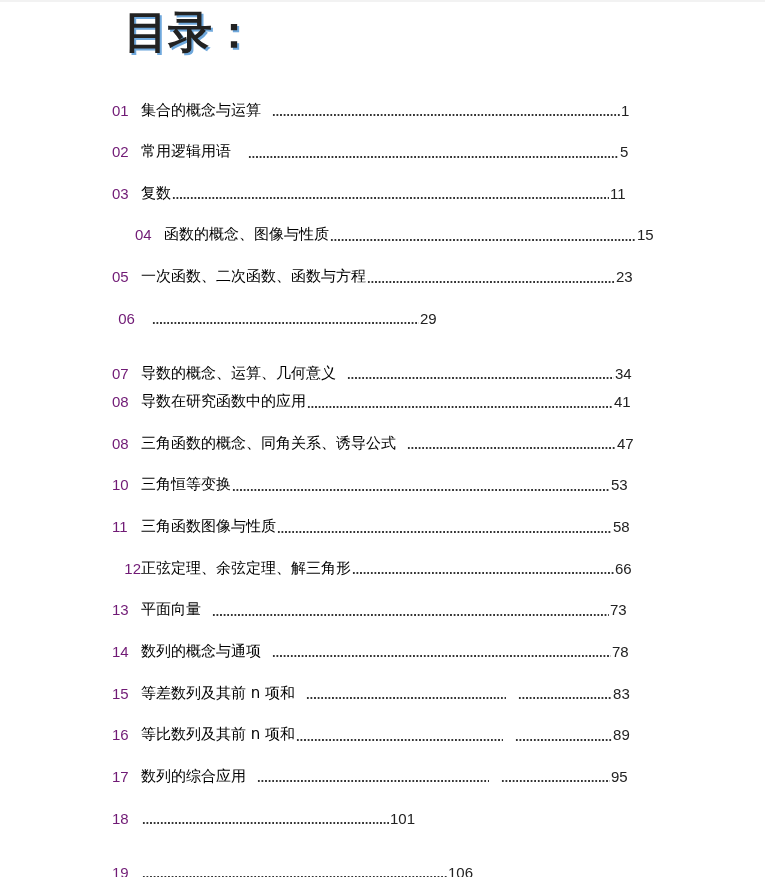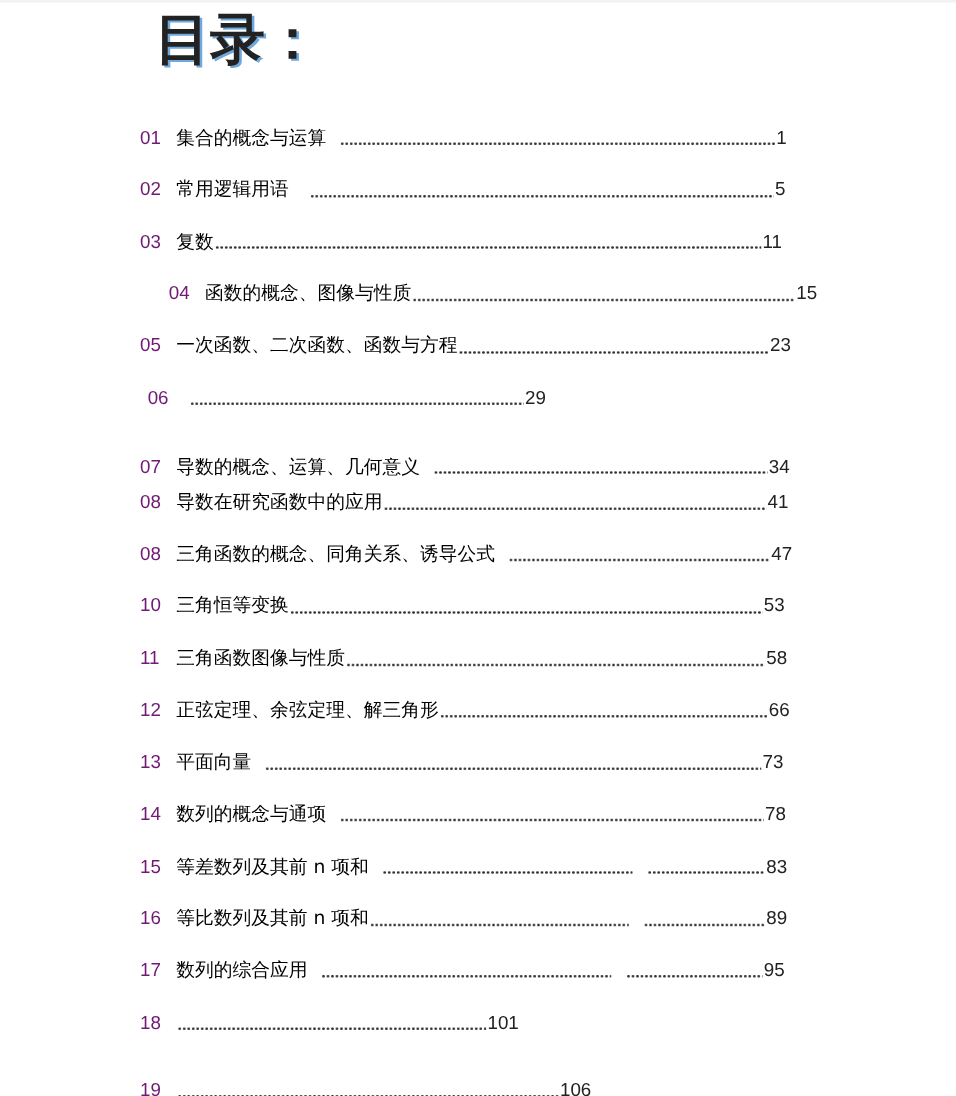--- a/index.html
+++ b/index.html
@@ -153,21 +153,21 @@
     <span class="leader" style="width: 378px;"></span>
     <span class="page">53</span>
   </div>
   <div class="row" style="top: 426.5px;">
     <span class="num">11</span>
     <span class="label">三角函数图像与性质</span>
     <span class="gap" style="width:0px"></span>
     <span class="leader" style="width: 335px;"></span>
     <span class="page">58</span>
   </div>
-  <div class="row" style="top: 468.15px;">
+  <div class="row" style="top: 468.15px; text-align: right;">
     <span class="num">12</span>
     <span class="label">正弦定理、余弦定理、解三角形</span>
     <span class="gap" style="width:0px"></span>
     <span class="leader" style="width: 262px;"></span>
     <span class="page">66</span>
   </div>
   <div class="row" style="top: 509.8px;">
     <span class="num">13</span>
     <span class="label">平面向量</span>
     <span class="gap" style="width:10px"></span>

